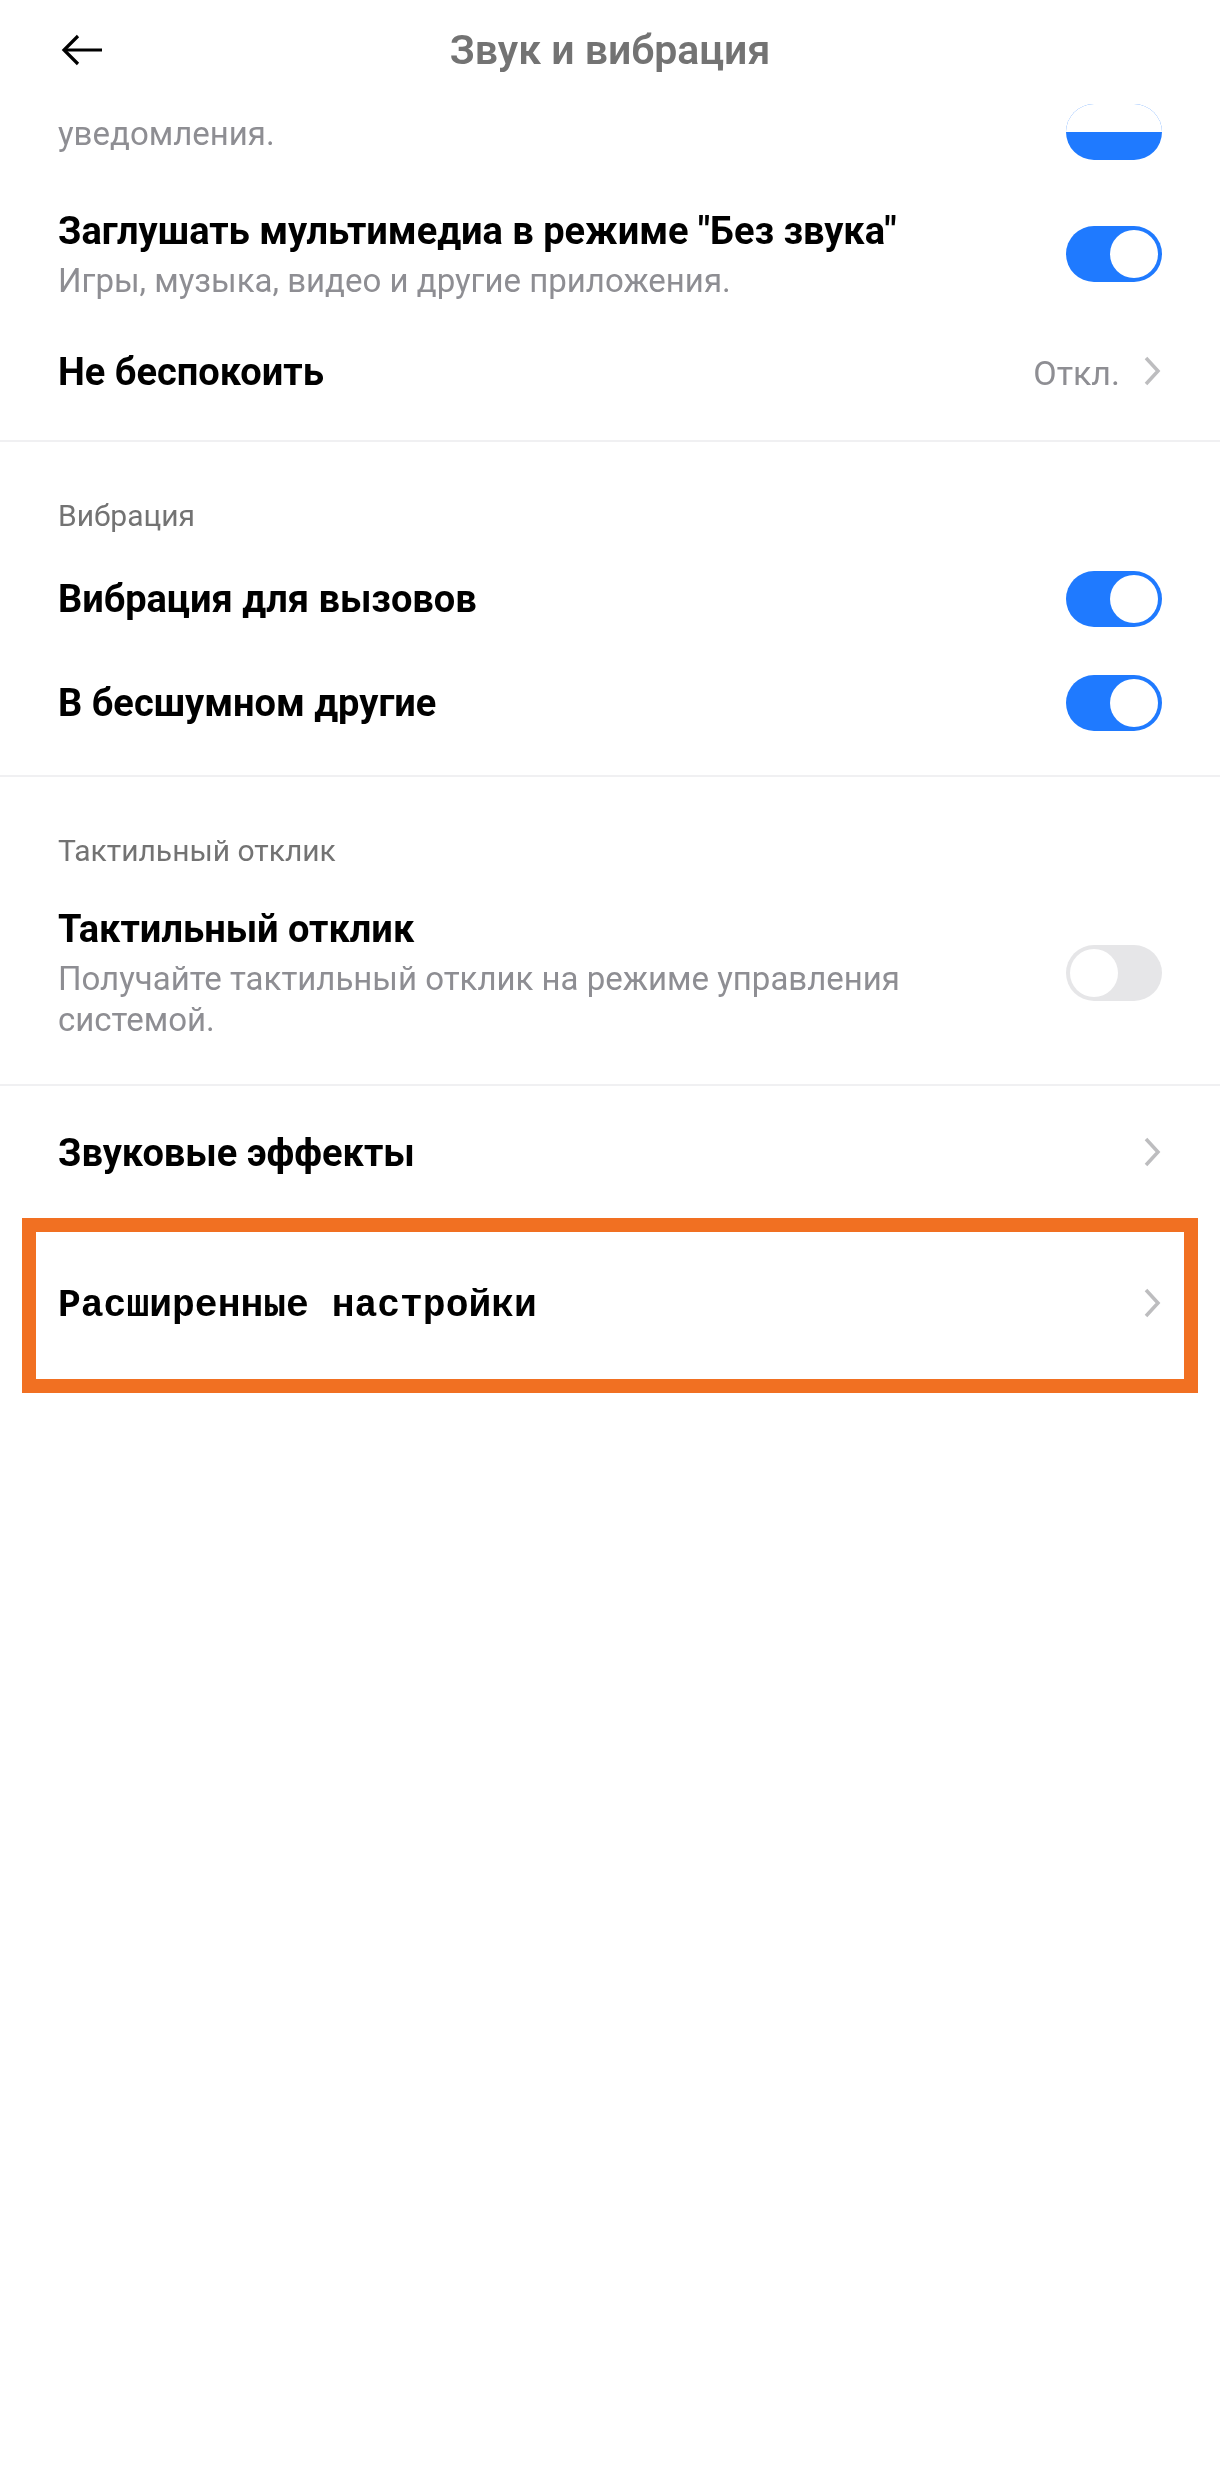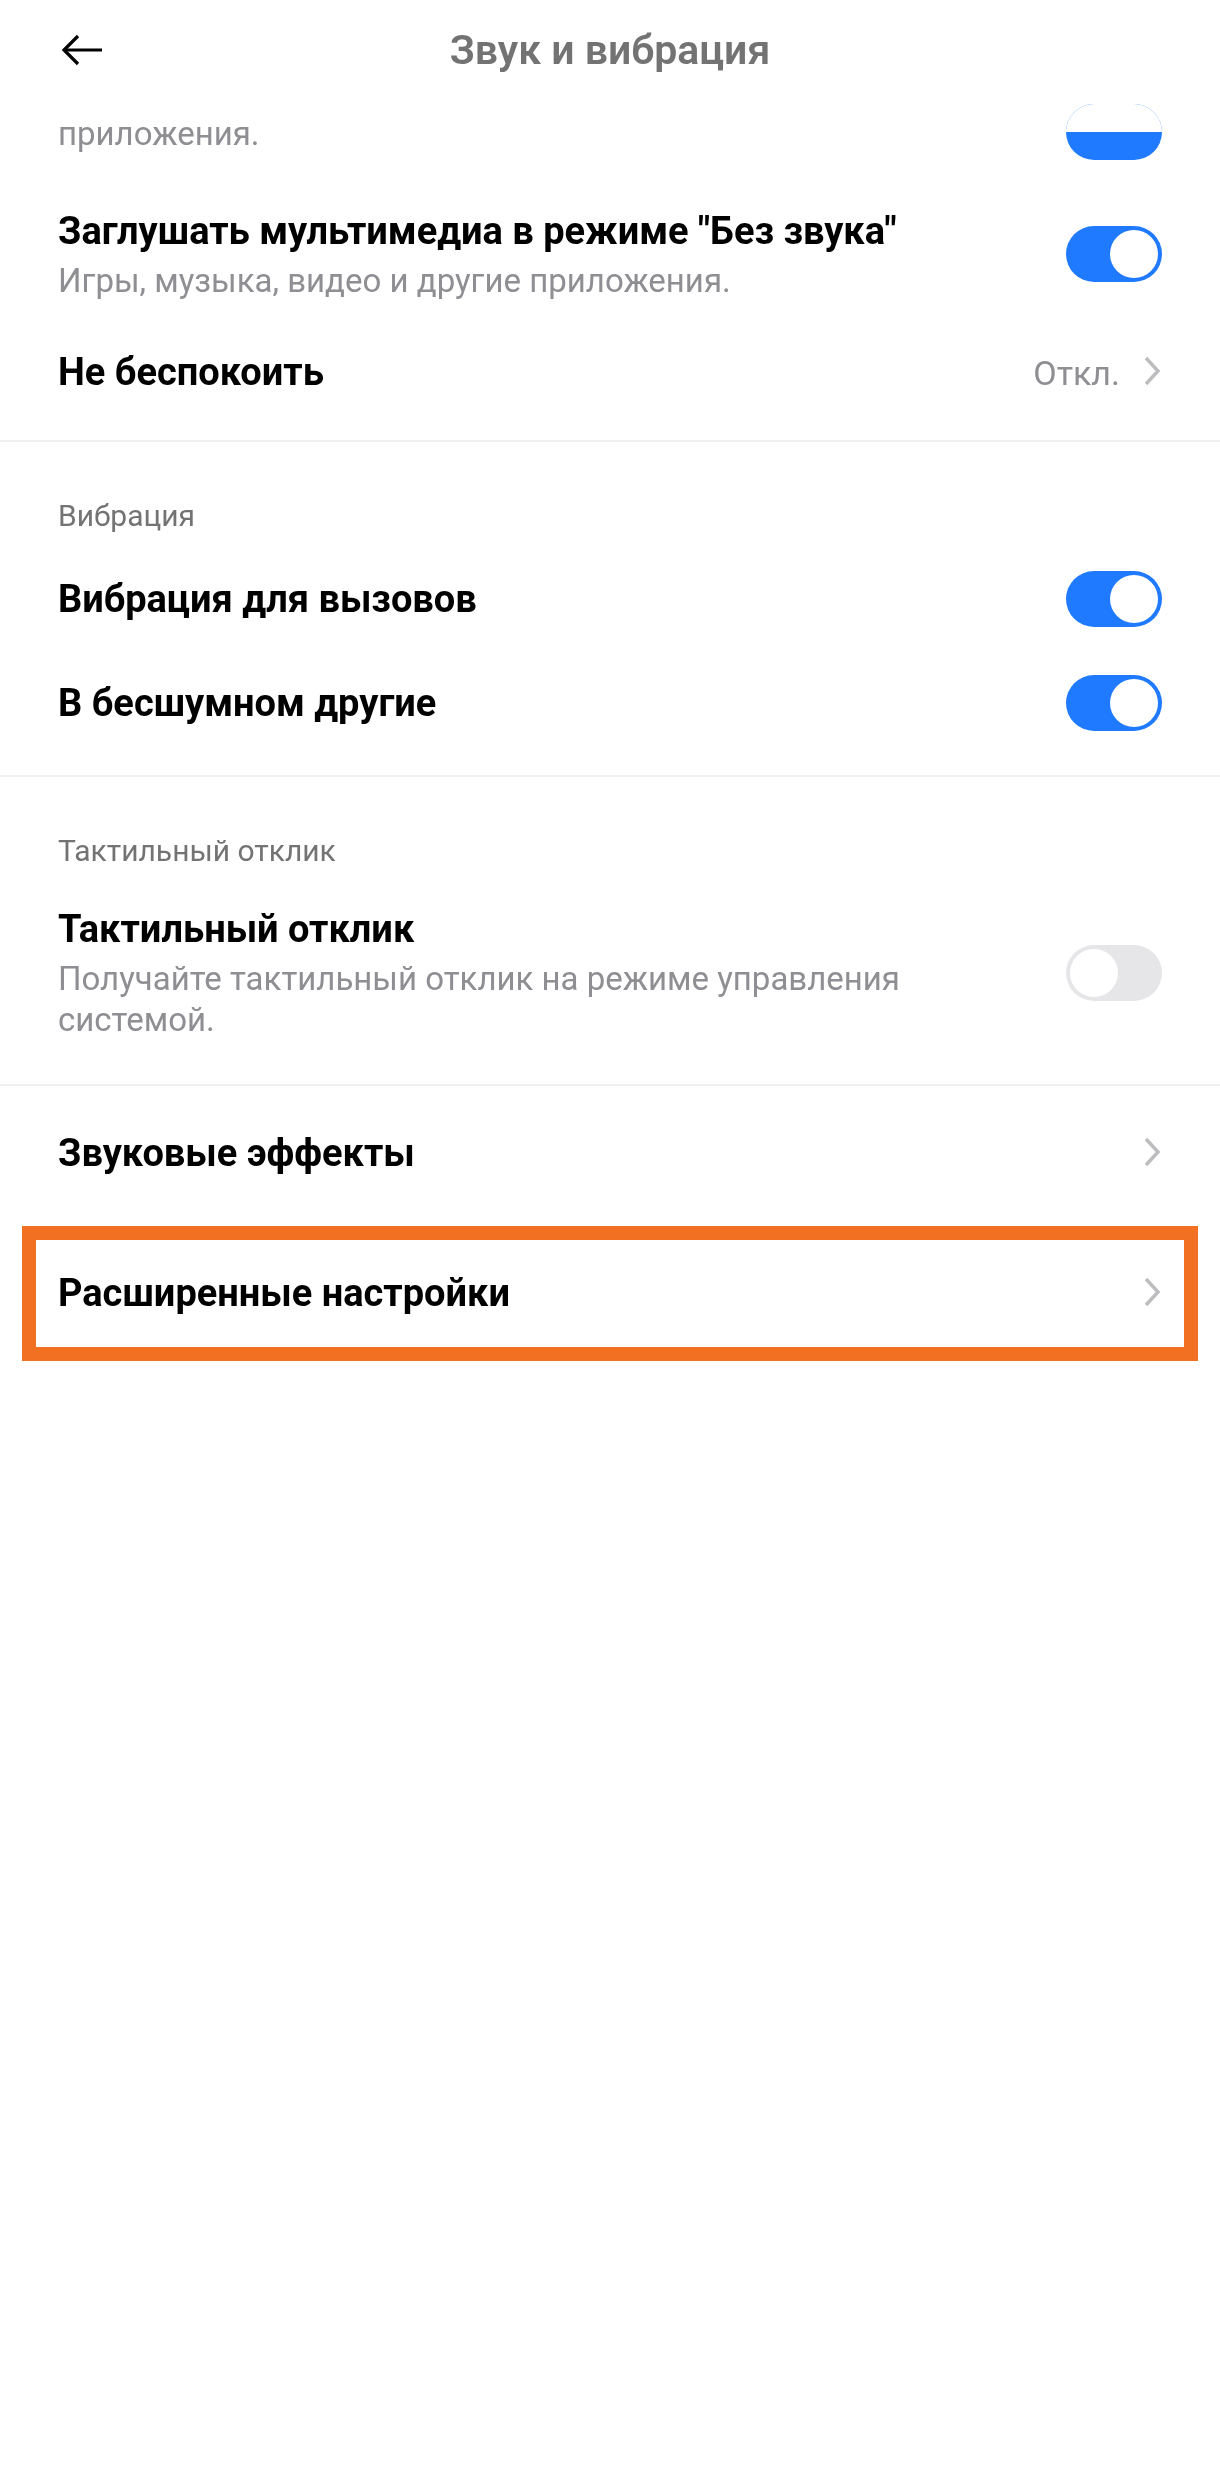--- a/index.html
+++ b/index.html
@@ -94,23 +94,24 @@
   }
   .section-divider {
     height:2px;background:#f0f0f2;margin:20px -58px;
   }
   .section-label {
     font-size:30px;
     color:#737373;
     padding:36px 0 14px 0;
   }
   .highlight-wrap {
-    margin: 24px -36px 30px -36px;
+    margin: 16px -36px 30px -36px;
     border: 14px solid #f17022;
-    padding: 14px 22px;
+    padding: 34px 22px;
+    font-family: Liberation Mono, monospace;
   }
   .highlight-wrap .item { padding: 16px 0; }
   .item-partial .item-sub { font-size:33px; }
   .first-item { padding-top:4px; }
 </style>
 </head>
 <body>
 
 <div class="header">
   <div class="back-btn">
@@ -119,21 +120,21 @@
       <polyline points="18,4 4,18 18,32"></polyline>
     </svg>
   </div>
   <div class="header-title">Звук и вибрация</div>
 </div>
 
 <div class="content">
 
   <div class="item item-partial first-item">
     <div class="item-text">
-      <div class="item-sub">приложения.</div>
+      <div class="item-sub">уведомления.</div>
     </div>
     <div class="item-right">
       <div class="toggle-half">
         <div class="cut"></div>
       </div>
     </div>
   </div>
 
   <div class="item">
     <div class="item-text">

